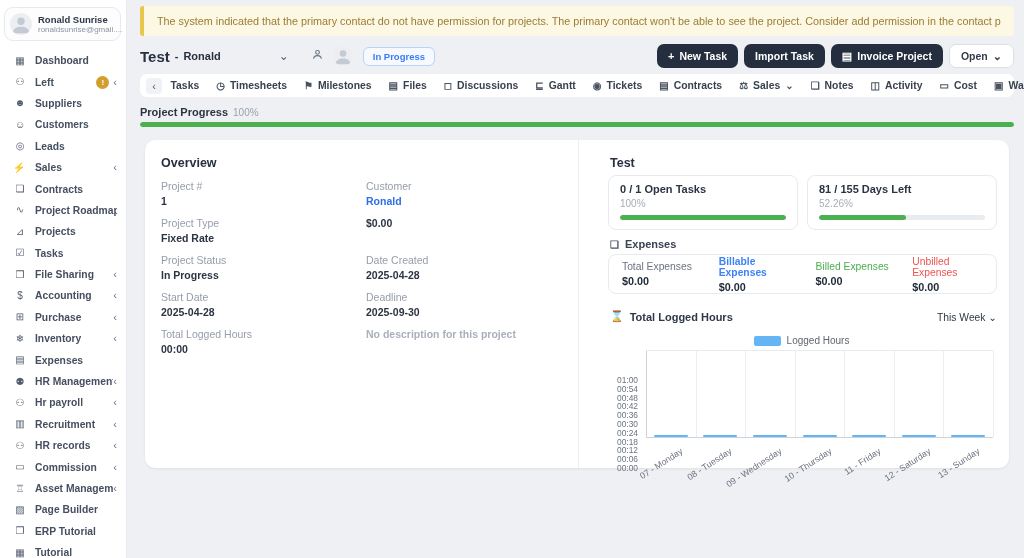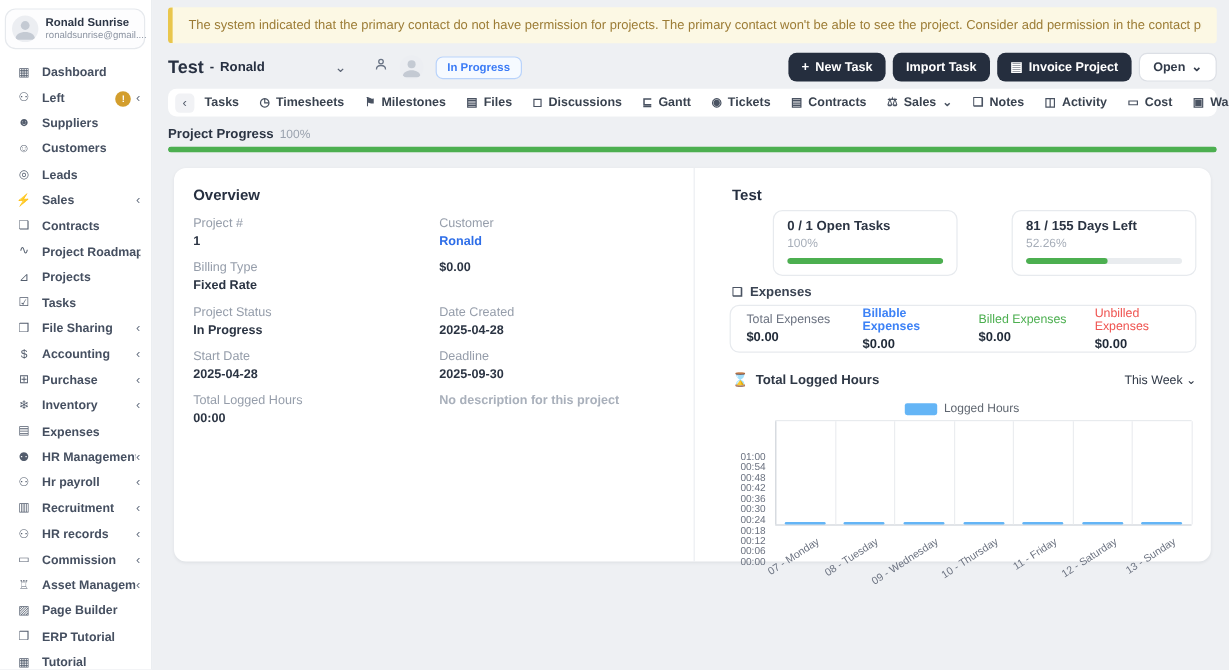--- a/index.html
+++ b/index.html
@@ -52,21 +52,21 @@
   .ov-title { position:absolute; left:16px; top:16px; font-size:12.5px; font-weight:bold; color:#273041; }
   .ov-grid { position:absolute; left:16px; top:40px; width:405px; display:grid; grid-template-columns:205px 1fr; row-gap:10px; }
   .f-label { font-size:10.5px; color:#959daa; margin-bottom:3px; }
   .f-value { font-size:10.5px; font-weight:bold; color:#2b3443; }
   .f-link { color:#2e6ee8; cursor:pointer; }
   .f-muted { color:#a9b0bb; font-weight:bold; }
   
   .rc { position:absolute; left:449px; top:0; right:0; bottom:0; }
   .rc-title { position:absolute; left:16px; top:16px; font-size:12.5px; font-weight:bold; color:#273041; }
   .stats { position:absolute; left:14px; top:35px; right:12px; display:flex; gap:9px; }
-  .stat { flex:1; border:1px solid #e7eaee; border-radius:8px; padding:7px 11px 9px; background:#fff;margin-left:36px; }
+  .stat { flex:1; border:1px solid #e7eaee; border-radius:8px; padding:7px 11px 9px; background:#fff; }
   .stat-title { font-size:11px; font-weight:bold; color:#2b3443; }
   .stat-pct { font-size:10px; color:#a7aeb9; margin:3px 0 6px; }
   .stat-bar { height:5px; background:#e9ecef; border-radius:3px; overflow:hidden; }
   .exp-head { position:absolute; left:16px; top:98px; display:flex; align-items:center; gap:6px; font-size:11px; font-weight:600; color:#3a4352; }
   .exp-ic { font-size:10px; color:#4a5362; }
   .exp-box { position:absolute; left:14px; top:114px; right:12px; height:40px; border:1px solid #e7eaee; border-radius:8px; display:flex; align-items:center; }
   .exp-cell { flex:1; padding-left:13px; }
   .exp-label { font-size:10.3px; margin-bottom:3px; }
   .exp-val { font-size:10.8px; font-weight:bold; color:#1f2937; }
   .ch-head { position:absolute; left:16px; top:170px; right:12px; display:flex; align-items:center; }
@@ -331,21 +331,21 @@
     <div class="ov-grid" id="ov-grid">
         <div class="field">
           <div class="f-label">Project #</div>
           <div class="f-value">1</div>
         </div>
         <div class="field">
           <div class="f-label">Customer</div>
           <div class="f-value f-link">Ronald</div>
         </div>
         <div class="field">
-          <div class="f-label">Billing Type</div>
+          <div class="f-label">Project Type</div>
           <div class="f-value">Fixed Rate</div>
         </div>
         <div class="field">
           <div class="f-value">$0.00</div>
         </div>
         <div class="field">
           <div class="f-label">Project Status</div>
           <div class="f-value">In Progress</div>
         </div>
         <div class="field">

